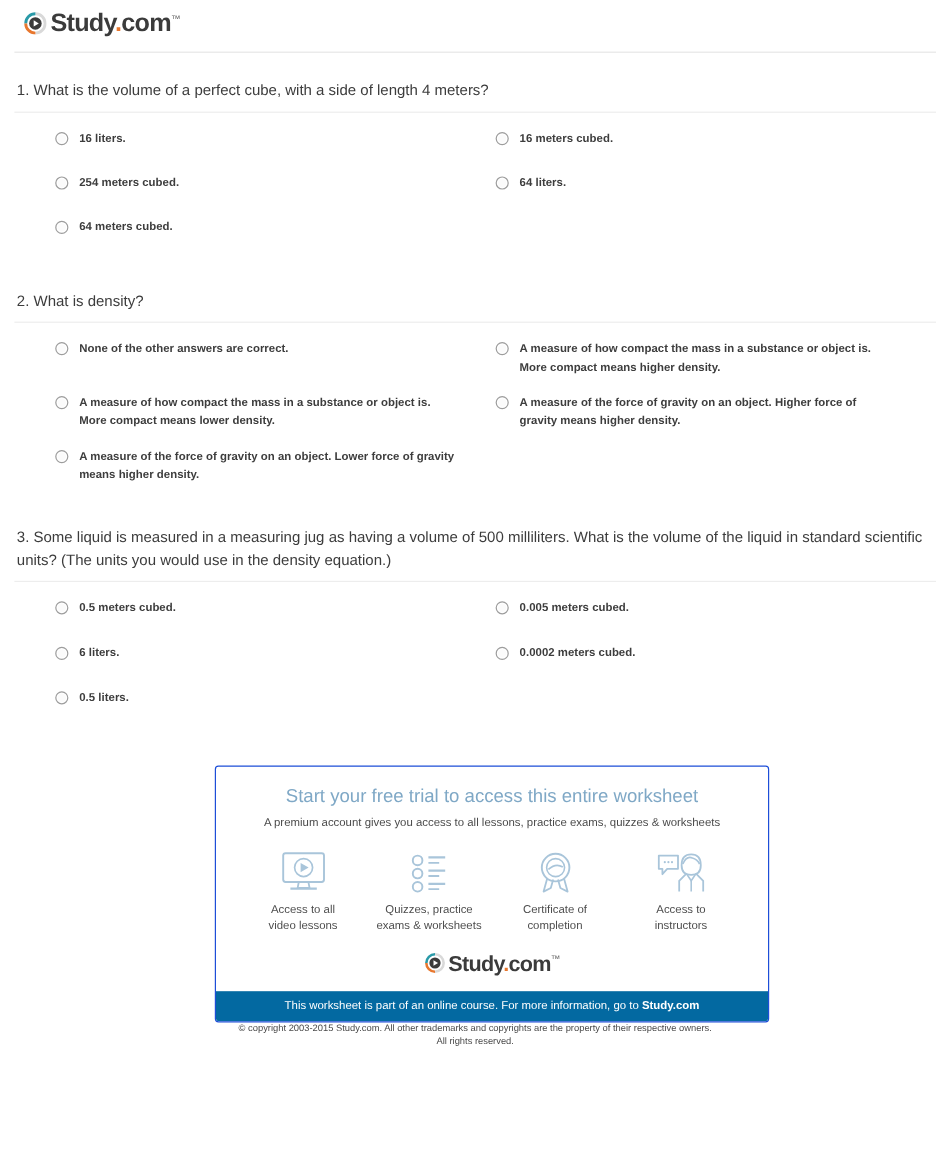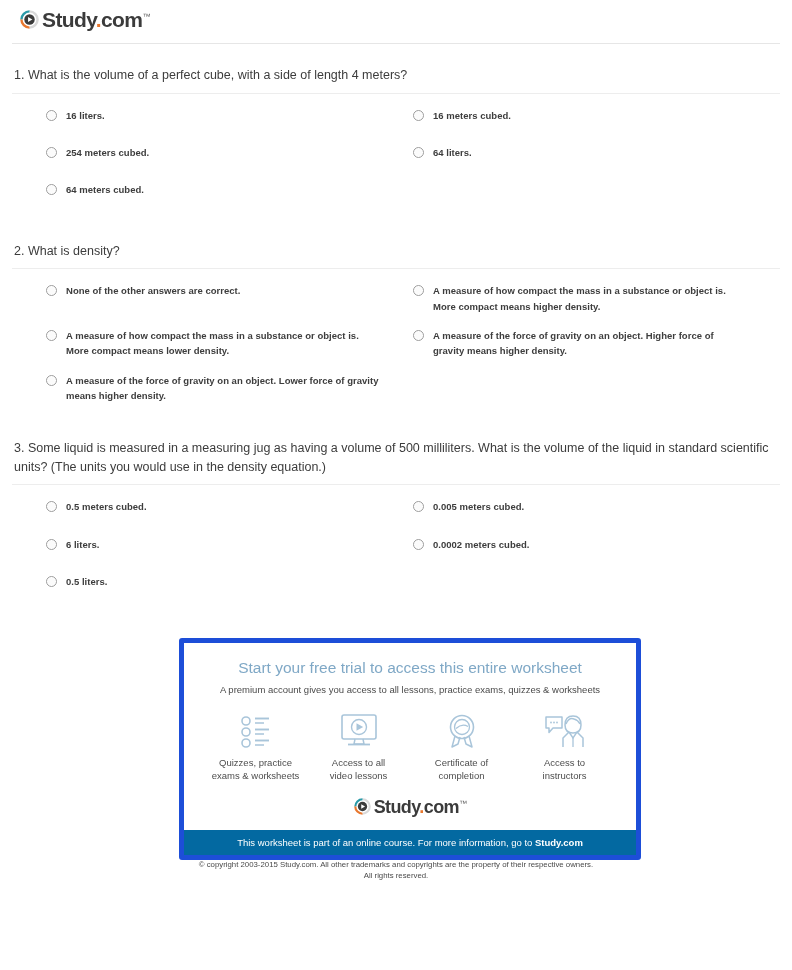--- a/index.html
+++ b/index.html
@@ -124,21 +124,21 @@
   }
 
   
   .promo-wrap {
     display: flex;
     justify-content: center;
     margin-top: 26px;
   }
   .promo {
     width: 462px;
-    border: 5px solid #1d4ed8;
+    border: 1px solid #1d4ed8;
     border-radius: 3px;
     background: #ffffff;
     box-sizing: border-box;
     overflow: hidden;
     margin-left: 28px;
   }
   .promo-inner { padding: 16px 14px 10px; text-align: center; }
   .promo-title {
     font-size: 15.5px;
     color: #7fa8c6;
@@ -301,20 +301,36 @@
     </div>
   </div>
 
   <div class="promo-wrap">
     <div class="promo">
       <div class="promo-inner">
         <div class="promo-title">Start your free trial to access this entire worksheet</div>
         <div class="promo-sub">A premium account gives you access to all lessons, practice exams, quizzes &amp; worksheets</div>
 
         <div class="features">
+
+          <div class="feature">
+            <div class="feature-icon">
+              <svg width="42" height="38" viewBox="0 0 42 38">
+                <rect x="4" y="2" width="34" height="24" rx="2" fill="none" stroke="#a9c5da" stroke-width="1.6"></rect>
+                <circle cx="21" cy="14" r="7.5" fill="none" stroke="#a9c5da" stroke-width="1.4"></circle>
+                <path d="M18.5 10.2 L25.2 14 L18.5 17.8 Z" fill="#a9c5da"></path>
+                <path d="M17 26 L16 31 L26 31 L25 26" fill="none" stroke="#a9c5da" stroke-width="1.5"></path>
+                <line x1="10" y1="31.5" x2="32" y2="31.5" stroke="#a9c5da" stroke-width="1.8"></line>
+              </svg>
+            </div>
+            <div class="feature-label">
+              <span>Access to all</span><br>
+              <span>video lessons</span>
+            </div>
+          </div>
 
           <div class="feature">
             <div class="feature-icon">
               <svg width="42" height="38" viewBox="0 0 42 38">
                 <circle cx="11" cy="8" r="4" fill="none" stroke="#a9c5da" stroke-width="1.6"></circle>
                 <circle cx="11" cy="19" r="4" fill="none" stroke="#a9c5da" stroke-width="1.6"></circle>
                 <circle cx="11" cy="30" r="4" fill="none" stroke="#a9c5da" stroke-width="1.6"></circle>
                 <line x1="20" y1="5.5" x2="34" y2="5.5" stroke="#a9c5da" stroke-width="1.9"></line>
                 <line x1="20" y1="10" x2="29" y2="10" stroke="#a9c5da" stroke-width="1.5"></line>
                 <line x1="20" y1="16.5" x2="34" y2="16.5" stroke="#a9c5da" stroke-width="1.9"></line>
@@ -325,36 +341,20 @@
             </div>
             <div class="feature-label">
               <span>Quizzes, practice</span><br>
               <span>exams &amp; worksheets</span>
             </div>
           </div>
 
           <div class="feature">
             <div class="feature-icon">
               <svg width="42" height="38" viewBox="0 0 42 38">
-                <rect x="4" y="2" width="34" height="24" rx="2" fill="none" stroke="#a9c5da" stroke-width="1.6"></rect>
-                <circle cx="21" cy="14" r="7.5" fill="none" stroke="#a9c5da" stroke-width="1.4"></circle>
-                <path d="M18.5 10.2 L25.2 14 L18.5 17.8 Z" fill="#a9c5da"></path>
-                <path d="M17 26 L16 31 L26 31 L25 26" fill="none" stroke="#a9c5da" stroke-width="1.5"></path>
-                <line x1="10" y1="31.5" x2="32" y2="31.5" stroke="#a9c5da" stroke-width="1.8"></line>
-              </svg>
-            </div>
-            <div class="feature-label">
-              <span>Access to all</span><br>
-              <span>video lessons</span>
-            </div>
-          </div>
-
-          <div class="feature">
-            <div class="feature-icon">
-              <svg width="42" height="38" viewBox="0 0 42 38">
                 <circle cx="21" cy="14" r="11.5" fill="none" stroke="#a9c5da" stroke-width="1.6"></circle>
                 <circle cx="21" cy="14" r="7.5" fill="none" stroke="#a9c5da" stroke-width="1.3"></circle>
                 <path d="M15 15.5 Q21 10 27 13.5" fill="none" stroke="#a9c5da" stroke-width="1.3"></path>
                 <path d="M14 23 L11 34 L17 31 L19 24" fill="none" stroke="#a9c5da" stroke-width="1.5" stroke-linejoin="round"></path>
                 <path d="M28 23 L31 34 L25 31 L23 24" fill="none" stroke="#a9c5da" stroke-width="1.5" stroke-linejoin="round"></path>
               </svg>
             </div>
             <div class="feature-label">
               <span>Certificate of</span><br>
               <span>completion</span>

